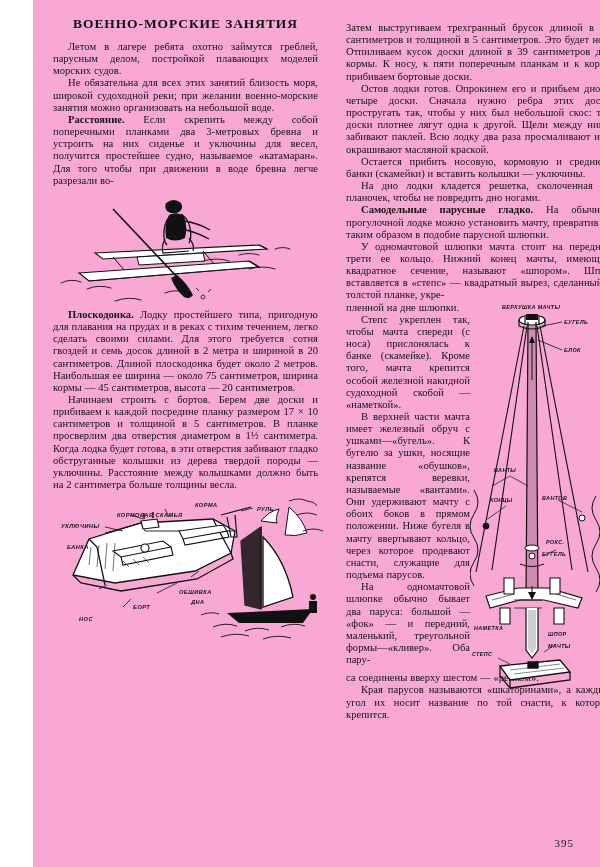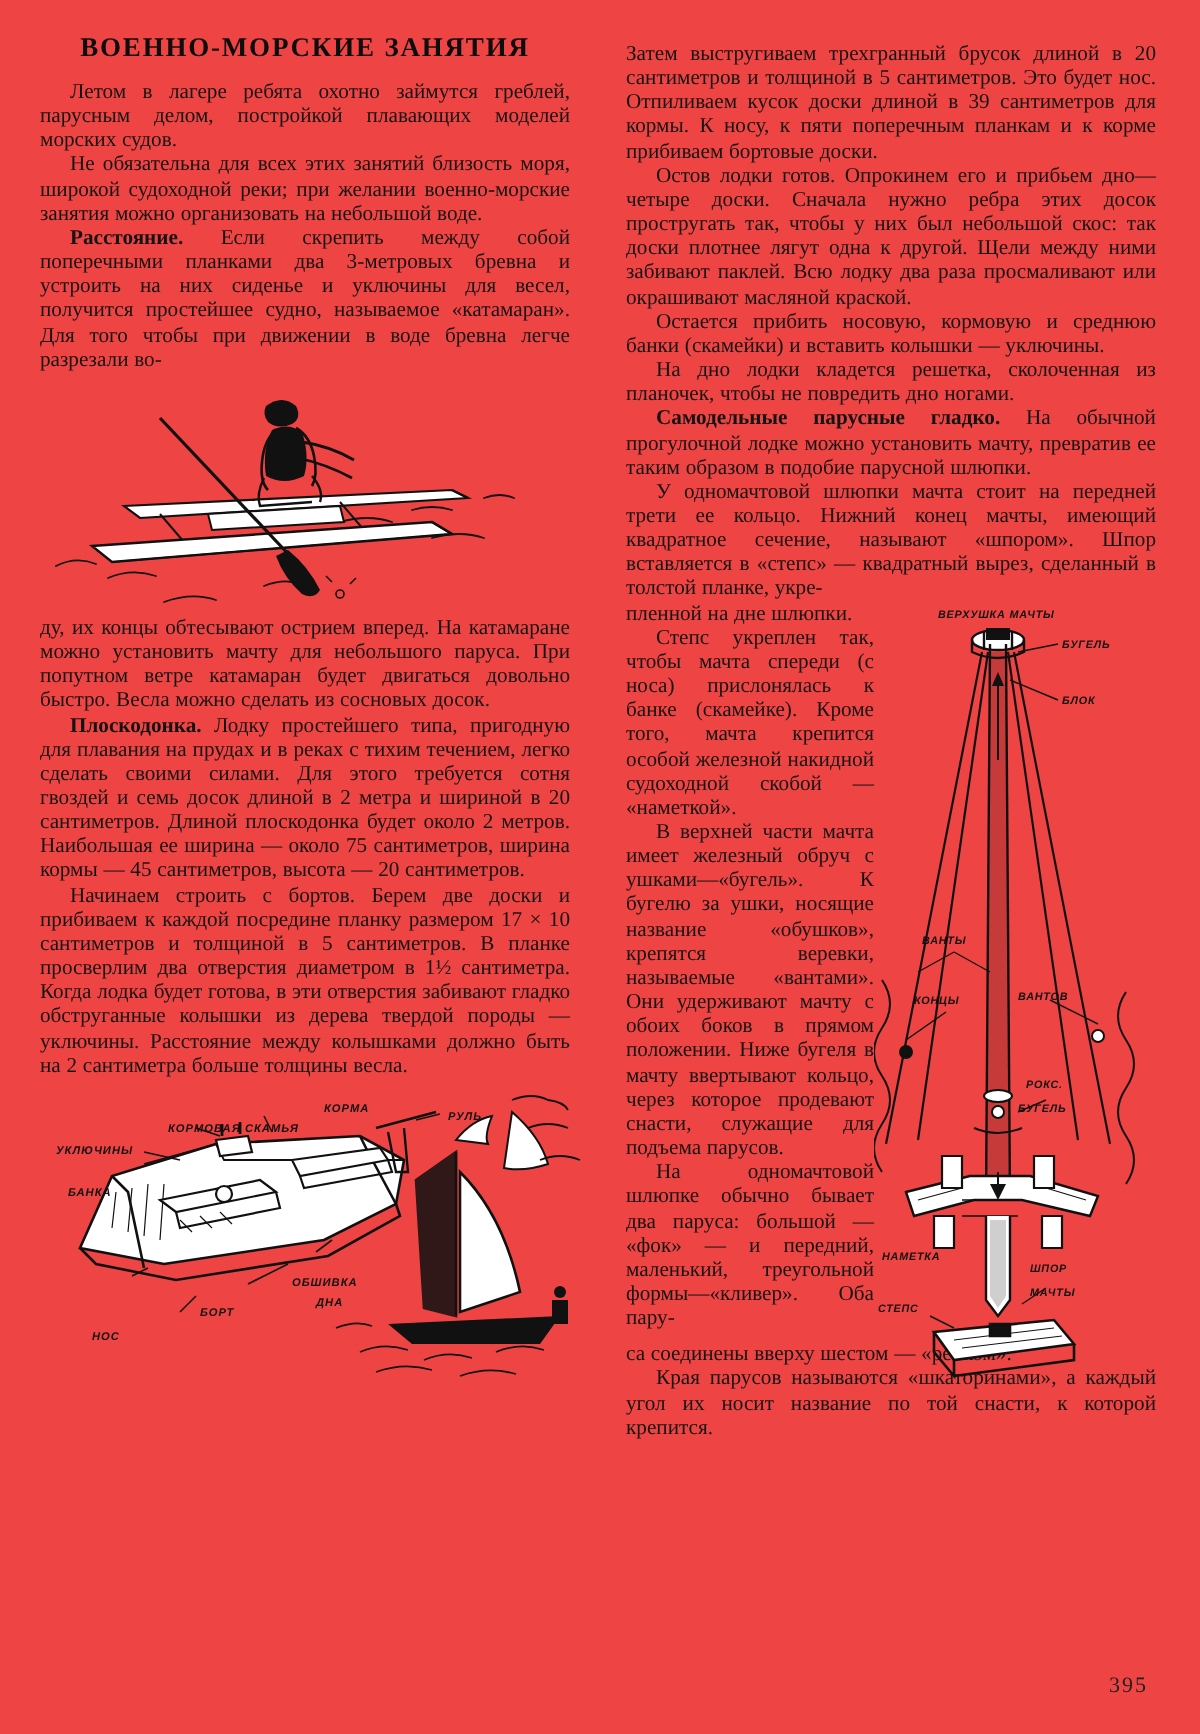--- a/index.html
+++ b/index.html
@@ -5,21 +5,22 @@
   html,body{margin:0;padding:0;background:#fff;}
   body{
     width:600px;height:867px;
     font-family:"Liberation Serif", serif;
     color:#111;
     position:relative;
     overflow:hidden;
   }
   .page{
     position:absolute;inset:0;
-    background:#ef4444;
+    background:#f9a8d4;
+    margin-left:33px;
   }
   .col{
     position:absolute;
     top:0;
     width:265px;
   }
   .col-left{left:20px;}
   .col-right{left:313px;}
 
   h1.title{
@@ -136,21 +137,20 @@
         </g>
         <path class="inkf" d="M124 84 q10 8 16 20 q-3 5 -9 2 q-9 -8 -13 -19 Z"></path>
 
         <g class="ink" stroke-width="0.8">
           <circle cx="150" cy="106" r="2"></circle>
           <path d="M146 100 l-3 -3 M155 101 l3 -3"></path>
         </g>
       </svg>
     </div>
 
-    <p class="noind">ду, их концы обтесывают острием вперед. На катамаране можно установить мачту для небольшого паруса. При попутном ветре катамаран будет двигаться довольно быстро. Весла можно сделать из сосновых досок.</p>
     <p><b class="run">Плоскодонка.</b> Лодку простейшего типа, пригодную для плавания на прудах и в реках с тихим течением, легко сделать своими силами. Для этого требуется сотня гвоздей и семь досок длиной в 2 метра и шириной в 20 сантиметров. Длиной плоскодонка будет около 2 метров. Наибольшая ее ширина — около 75 сантиметров, ширина кормы — 45 сантиметров, высота — 20 сантиметров.</p>
     <p>Начинаем строить с бортов. Берем две доски и прибиваем к каждой посредине планку размером 17 × 10 сантиметров и толщиной в 5 сантиметров. В планке просверлим два отверстия диаметром в 1½ сантиметра. Когда лодка будет готова, в эти отверстия забивают гладко обструганные колышки из дерева твердой породы — уключины. Расстояние между колышками должно быть на 2 сантиметра больше толщины весла.</p>
 
     <div class="fig" style="margin-top:6px;">
       <svg width="290" height="150" viewBox="0 0 290 150" style="margin-left:-8px;">
 
         <g class="ink" stroke-width="1.3">
           <path d="M28 78 L44 42 L96 26 L168 22 L190 34 L186 56 L150 74 L70 86 Z" fill="#fff"></path>
           <path d="M28 78 L36 86 L76 94 L152 82 L188 62 L186 56"></path>
           <path d="M44 42 L52 50 L60 88"></path>

